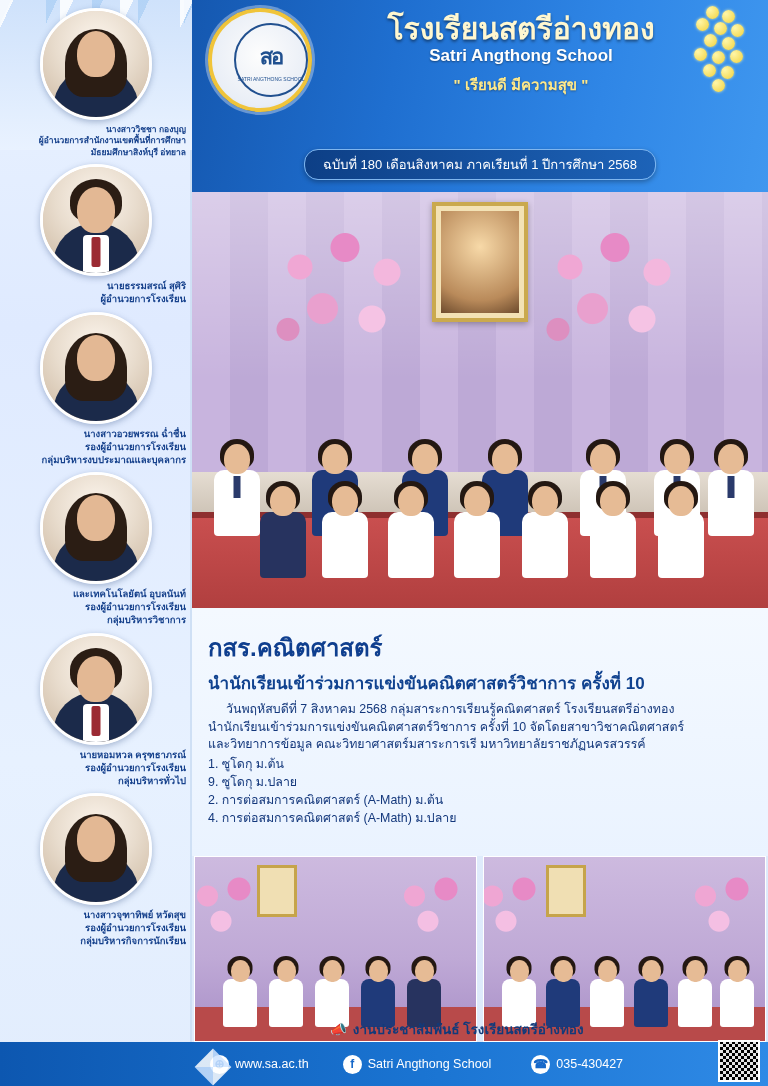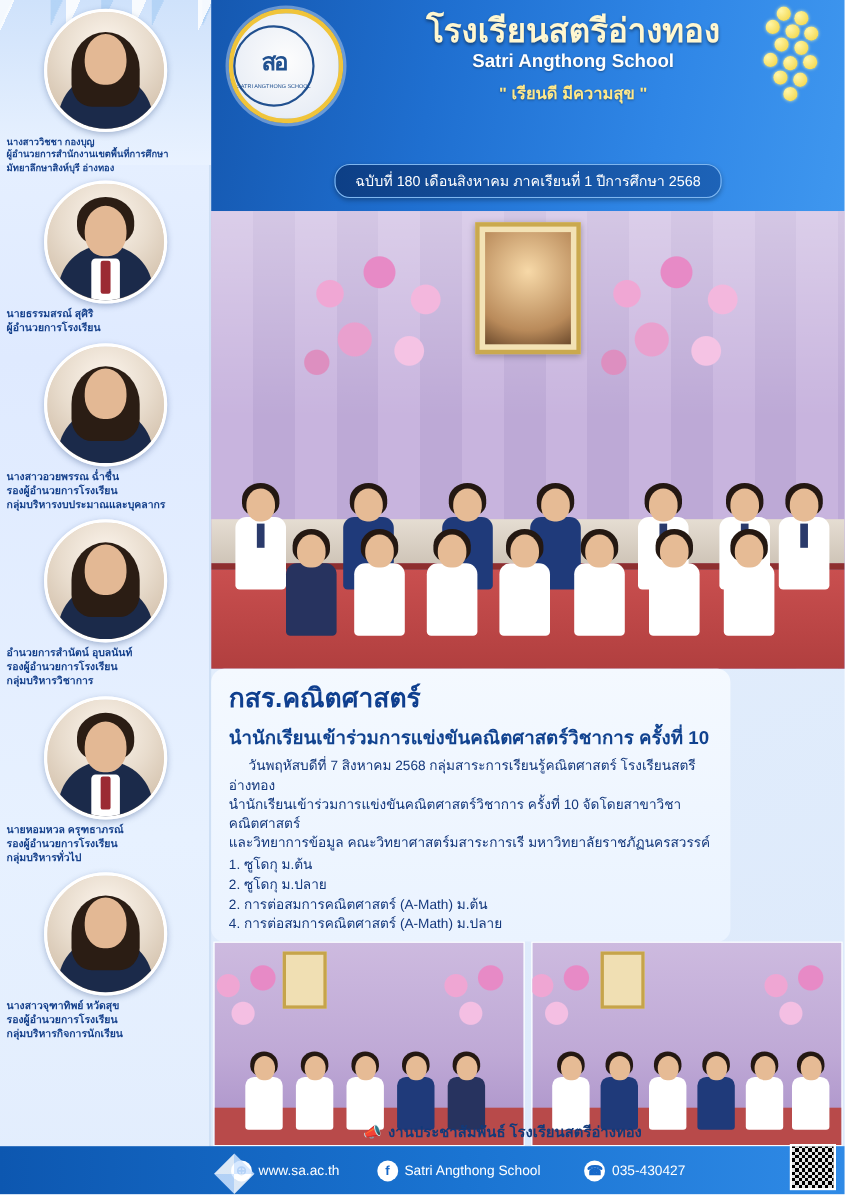--- a/index.html
+++ b/index.html
@@ -28,21 +28,21 @@
     content:""; position:absolute; left:0; top:0; width:192px; height:150px;
     background:
       linear-gradient(115deg, rgba(255,255,255,.85) 0 12px, transparent 12px 26px),
       linear-gradient(115deg, rgba(173,208,245,.8) 0 10px, transparent 10px 30px),
       linear-gradient(180deg,#cfe2fb,#e9f2ff);
     background-size: 60px 150px, 46px 150px, 100% 100%;
   }
   .person {
     position: relative;
     width: 192px;
-    text-align: left;
+    text-align: right;
     margin-bottom: 6px;
   }
   .person .photo {
     width: 112px; height: 112px; margin: 0 auto 4px;
     border-radius: 50%;
     border: 3px solid #ffffff;
     box-shadow: 0 2px 6px rgba(40,70,120,.35);
     overflow: hidden;
     position: relative;
     background: linear-gradient(170deg,#e9d9c8,#cbb49c);
@@ -106,21 +106,21 @@
     position:absolute; width:13px; height:13px; border-radius:50%;
     background: radial-gradient(circle at 30% 30%, #fff6a8, #f2d23d);
     box-shadow: 0 0 3px rgba(255,255,180,.8);
   }
   .seal {
     position:absolute; left: 16px; top: 8px;
     width: 104px; height: 104px; border-radius: 50%;
     background: radial-gradient(circle at 50% 45%, #fdfdfd 0%, #e9eef6 70%, #c9d6e8 100%);
     border: 4px solid #f0c43a;
     box-shadow: 0 0 0 3px rgba(255,255,255,.35);
-    display:flex; align-items:center; justify-content:flex-start;
+    display:flex; align-items:center; justify-content:flex-end;
   }
   .seal .inner {
     width: 74px; height: 74px; border-radius: 50%;
     border: 2px solid #21508f;
     display:flex; align-items:center; justify-content:center;
     flex-direction:column;
     color:#1d4b8c;
   }
   .seal .mono { font-weight:bold; font-size: 22px; letter-spacing:-2px; color:#20508f; }
   .seal .ring-txt { font-size:5px; color:#20508f; margin-top:2px; }
@@ -205,25 +205,24 @@
   .stu .h { width: 26px; height: 30px; border-radius: 50% 50% 45% 45%; background:#e6bb95; margin: 0 auto; position:relative; z-index:2;}
   .stu .hr { position:absolute; left:50%; transform:translateX(-50%); top:-5px; width: 34px; height: 30px; border-radius: 50% 50% 38% 38%; background:#241812; z-index:1;}
   .stu .b { width: 46px; height: 66px; border-radius: 10px 10px 4px 4px; background:#ffffff; margin-top:-4px; position:relative; z-index:1;}
   .stu.navy .b { background:#27335f; }
   .stu.math .b { background:#1f3a7a; }
   .stu .tie2 { position:absolute; left:50%; transform:translateX(-50%); top:6px; width:7px; height:22px; background:#2a3a6b;}
   .stu.row2 { bottom: 30px; }
 
   
   .article {
-    position:absolute; left:192px; top:608px; width:472px; height: 248px;
-    padding: 7px 16px 4px 16px;
+    position:absolute; left:192px; top:608px; width:576px; height: 248px;
+    padding: 20px 16px 4px 16px;
     color: #123a7a;
     background: linear-gradient(180deg,#f4f9ff 0%,#eaf3ff 100%);
-    border-radius: 12px;
   }
   .art-title {
     font-size: 24px; font-weight: bold; color:#0f3f8f;
     text-shadow: 0 1px 0 #ffffff;
   }
   .art-sub {
     font-size: 17px; font-weight: bold; color:#10428f; margin-top: 2px;
   }
   .art-body { margin-top: 5px; font-size: 12.4px; line-height: 1.42; color:#14387c; }
   .art-body p { margin-bottom: 0; }
@@ -303,21 +302,21 @@
     <div class="person first" style="margin-top:4px;">
       <div class="photo">
         <div class="bg"></div>
           <div class="body"></div>
           <div class="hair-long"></div>
           <div class="head"></div>
       </div>
       <div class="caption">
         <div>นางสาววิชชา กองบุญ</div>
         <div>ผู้อำนวยการสำนักงานเขตพื้นที่การศึกษา</div>
-        <div>มัทยาลึกษาสิงห์บุรี อ่างทอง</div>
+        <div>มัธยมศึกษาสิงห์บุรี อ่ทยาล</div>
       </div>
     </div>
 
     <div class="person">
       <div class="photo">
         <div class="bg"></div>
           <div class="body"></div>
           <div class="shirt"></div>
           <div class="tie"></div>
           <div class="hair"></div>
@@ -344,21 +343,21 @@
     </div>
 
     <div class="person">
       <div class="photo">
         <div class="bg"></div>
           <div class="body"></div>
           <div class="hair-long"></div>
           <div class="head"></div>
       </div>
       <div class="caption">
-        <div>อำนวยการสำนัตน์ อุบลนันท์</div>
+        <div>และเทคโนโลยัตน์ อุบลนันท์</div>
         <div>รองผู้อำนวยการโรงเรียน</div>
         <div>กลุ่มบริหารวิชาการ</div>
       </div>
     </div>
 
     <div class="person">
       <div class="photo">
         <div class="bg"></div>
           <div class="body"></div>
           <div class="shirt"></div>
@@ -516,21 +515,21 @@
   <section class="article">
     <h1 class="art-title">กสร.คณิตศาสตร์</h1>
     <h2 class="art-sub">นำนักเรียนเข้าร่วมการแข่งขันคณิตศาสตร์วิชาการ ครั้งที่ 10</h2>
     <div class="art-body">
       <p class="indent">วันพฤหัสบดีที่ 7 สิงหาคม 2568 กลุ่มสาระการเรียนรู้คณิตศาสตร์ โรงเรียนสตรีอ่างทอง</p>
       <p>นำนักเรียนเข้าร่วมการแข่งขันคณิตศาสตร์วิชาการ ครั้งที่ 10 จัดโดยสาขาวิชาคณิตศาสตร์</p>
       <p>และวิทยาการข้อมูล คณะวิทยาศาสตร์มสาระการเรี มหาวิทยาลัยราชภัฏนครสวรรค์</p>
     </div>
     <div class="art-list">
       <div>1. ซูโดกุ ม.ต้น</div>
-      <div>2. ซูโดกุ ม.ปลาย</div>
+      <div>9. ซูโดกุ ม.ปลาย</div>
       <div>2. การต่อสมการคณิตศาสตร์ (A-Math) ม.ต้น</div>
       <div>4. การต่อสมการคณิตศาสตร์ (A-Math) ม.ปลาย</div>
     </div>
   </section>
 
   <section class="bottom-photos">
     <div class="bphoto">
       <div class="frame2"></div>
       <div class="fl" style="left:-10px;"></div>
       <div class="fl" style="right:-6px;"></div>

